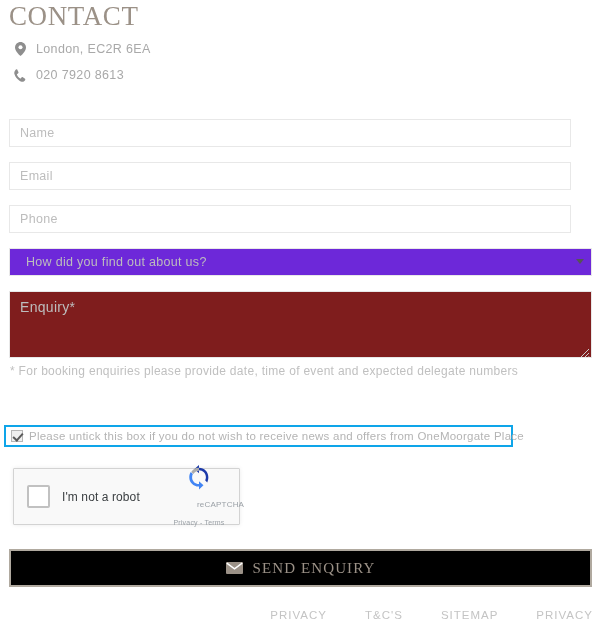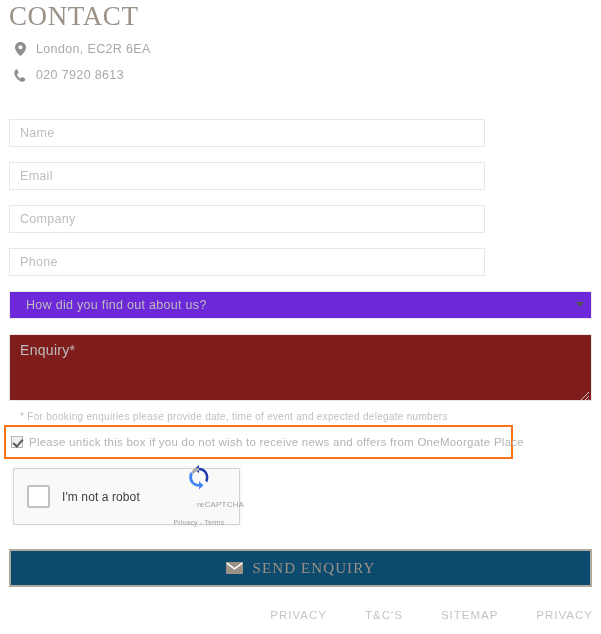--- a/index.html
+++ b/index.html
@@ -64,21 +64,21 @@
 
   
   .form-area {
     position: absolute;
     top: 119px;
     left: 9px;
     width: 583px;
   }
   .field {
     display: block;
-    width: 476px;
+    width: 562px;
     height: 28px;
     border: 1px solid #e8e8e8;
     background: #ffffff;
     font-family: "Liberation Sans", sans-serif;
     font-size: 12.5px;
     color: #15803d;
     letter-spacing: 0.3px;
     padding: 0 10px;
     margin-bottom: 15px;
     outline: none;
@@ -141,38 +141,38 @@
   .resize-grip {
     position: absolute;
     right: 2px;
     bottom: 2px;
     width: 12px;
     height: 12px;
     pointer-events: none;
   }
 
   .footnote {
-    font-size: 10px;
+    font-size: 12px;
     color: #c0c0c0;
     letter-spacing: 0.3px;
-    margin: 10px;
+    margin: 0;
     padding-left: 1px;
   }
 
   
   .consent-box {
     position: absolute;
     top: 425px;
     left: 4px;
     width: 509px;
     height: 20px;
-    border: 2px solid #f97316;
-    display: flex;
-    align-items: center;
-    padding: 15px 4px;
+    border: 2px solid #0ea5e9;
+    display: flex;
+    align-items: center;
+    padding: 9px 4px;
     background: #ffffff;
   }
   .consent-check {
     width: 12px;
     height: 12px;
     min-width: 12px;
     margin: 0 6px 0 1px;
     border: 1px solid #b7b7b7;
     background: #f0f0f0;
     position: relative;
@@ -248,21 +248,21 @@
     line-height: 9px;
   }
 
   
   .send-button {
     position: absolute;
     top: 549px;
     left: 9px;
     width: 583px;
     height: 38px;
-    background: #0c4a6e;
+    background: #000000;
     border: 2px solid #b0a99f;
     display: flex;
     align-items: center;
     justify-content: center;
     cursor: pointer;
     font-family: "Liberation Serif", serif;
   }
   .send-icon { color: #9b9187; display: flex; align-items: center; margin-right: 10px; }
   .send-label {
     font-family: "Liberation Serif", serif;
@@ -317,21 +317,20 @@
 
 
 </div>
 
 <div class="form-area">
 
   <input class="field" type="text" placeholder="Name" style="">
 
   <input class="field" type="text" placeholder="Email" style="">
 
-  <input class="field" type="text" placeholder="Company" style="">
 
   <input class="field" type="text" placeholder="Phone" style="">
 
   <div class="select-wrap">
     <select class="select-field">
       <option>How did you find out about us?</option>
     </select>
     <span class="select-arrow"></span>
   </div>
 

